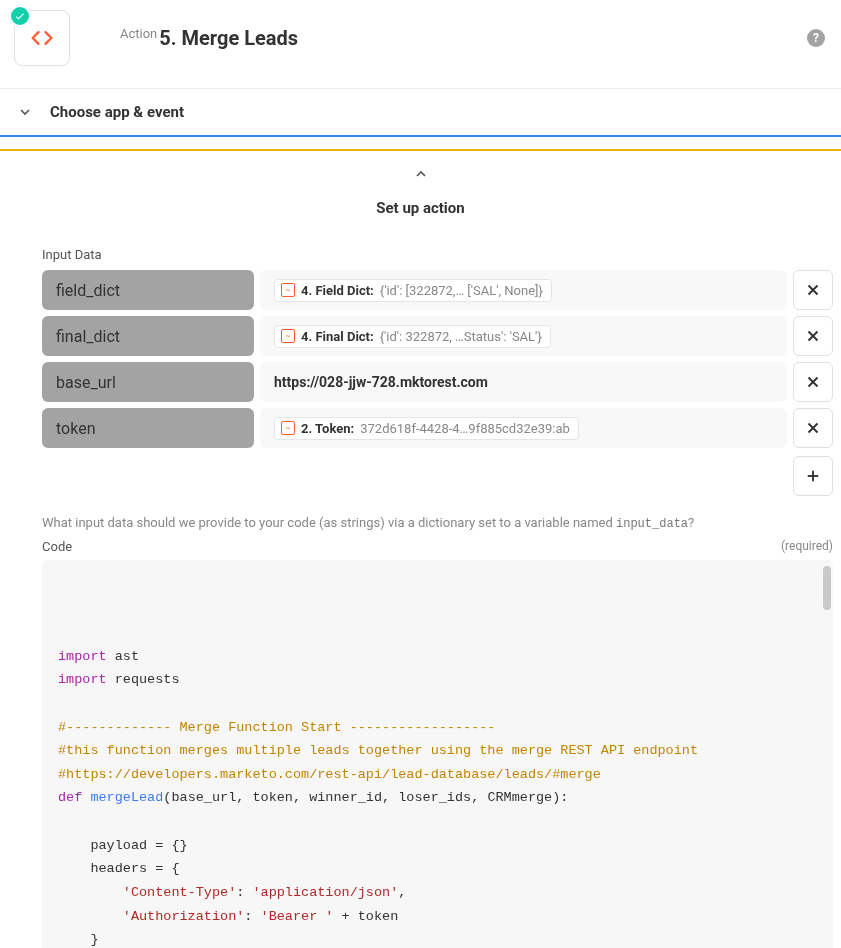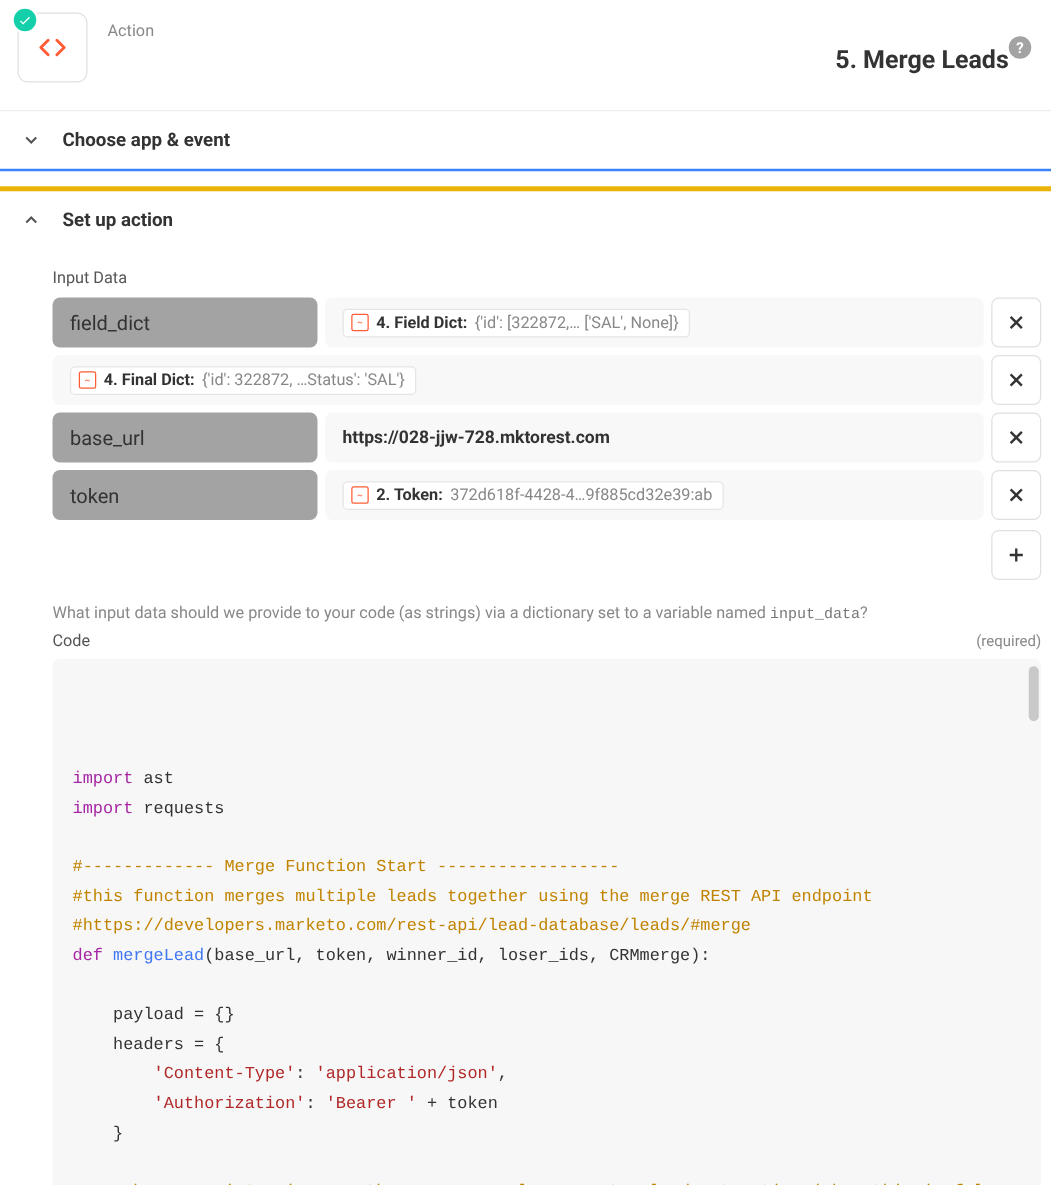--- a/index.html
+++ b/index.html
@@ -4,29 +4,29 @@
   <style>
     * { box-sizing: border-box; margin: 0; padding: 0; }
     body { font-family: -apple-system, BlinkMacSystemFont, "Segoe UI", Roboto, sans-serif; background: #fff; width: 841px; color: #333; }
     
     .header-row { display: flex; align-items: center; padding: 10px 16px 10px 8px; position: relative; }
     .app-icon-wrap { position: relative; width: 56px; height: 56px; margin-right: 16px; margin-left:6px;}
     .app-icon { width: 56px; height: 56px; border: 1px solid #e0e0e0; border-radius: 8px; display: flex; align-items: center; justify-content: center; background: #fff; }
     .app-icon svg { width: 28px; height: 28px; }
     .check-badge { position: absolute; top: -5px; left: -5px; width: 22px; height: 22px; border-radius: 50%; background: #13d0ab; display: flex; align-items: center; justify-content: center; border:2px solid #fff; }
     .check-badge svg { width: 12px; height: 12px; fill: #fff; }
-    .header-text { display: flex; flex-direction: column; gap: 2px; flex: 1; }
+    .header-text { display: flex; flex-direction: row; gap: 2px; flex: 1; margin-left: 34px; }
     .header-eyebrow { color: #888; font-size: 13px; }
     .header-title { font-weight: 700; font-size: 20px; color: #333; text-align: right; }
     .help-icon { width: 18px; height: 18px; border-radius: 50%; background: #a3a3a3; color: #fff; display: inline-flex; align-items: center; justify-content: center; font-size: 12px; font-weight: 700; margin-left: auto; }
 
     .section-header { display: flex; align-items: center; padding: 14px 16px; border-top: 1px solid #eee; cursor: pointer; font-weight: 700; font-size: 15px; gap: 16px; margin-top: 12px; }
     .section-header .chev { width: 18px; height: 18px; display: flex; align-items: center; justify-content: center; color:#555;}
     .section-open { border-bottom: 2px solid #3b82f6; }
-    .section-open-top { border-top: 4px solid #eab308; border-bottom:none; }
+    .section-open-top { border-top: 2px solid #eab308; border-bottom:none;flex-direction:column; }
 
     .body { padding: 16px 8px 0 42px; }
     .label-sm { font-size: 13px; color: #555; margin-bottom: 8px; }
     
     .field-row { display: flex; gap: 6px; margin-bottom: 6px; align-items: stretch; }
     .field-key { width: 212px; background: #a3a3a3; border-radius: 6px; display: flex; align-items: center; padding: 0 14px; font-size: 16px; color: #333; height: 40px; }
     .field-val { flex: 1; background: #f8f8f8; border: none; border-radius: 6px; display: flex; align-items: center; padding: 0 14px; font-size: 14px; color: #333; height: 40px; gap: 4px; overflow:hidden;}
     .pill { background: #fff; border: 1px solid #e5e5e5; border-radius: 4px; padding: 3px 8px 3px 6px; display: inline-flex; align-items: center; gap: 6px; font-size: 13px; white-space:nowrap;}
     .pill-icon { width: 14px; height: 14px; border: 1px solid #ff5c35; border-radius: 2px; display: inline-flex; align-items: center; justify-content: center; color: #ff5c35; font-size: 7px; line-height:1; }
     .pill b { font-weight: 700; color: #333; }
@@ -106,20 +106,21 @@
           </span>
         </div>
         <div class="btn-x">
           <svg width="18" height="18" viewBox="0 0 24 24" fill="none" stroke="currentColor" stroke-width="2.5">
             <line x1="6" y1="6" x2="18" y2="18"></line>
             <line x1="6" y1="18" x2="18" y2="6"></line>
           </svg>
         </div>
       </div>
       <div class="field-row">
+        <div class="field-key">final_dict</div>
         <div class="field-val">
           <span class="pill">
             <span class="pill-icon">~</span>
             <b>4. Final Dict: </b>
             <span class="muted">{'id': 322872, …Status': 'SAL'}</span>
           </span>
         </div>
         <div class="btn-x">
           <svg width="18" height="18" viewBox="0 0 24 24" fill="none" stroke="currentColor" stroke-width="2.5">
             <line x1="6" y1="6" x2="18" y2="18"></line>

